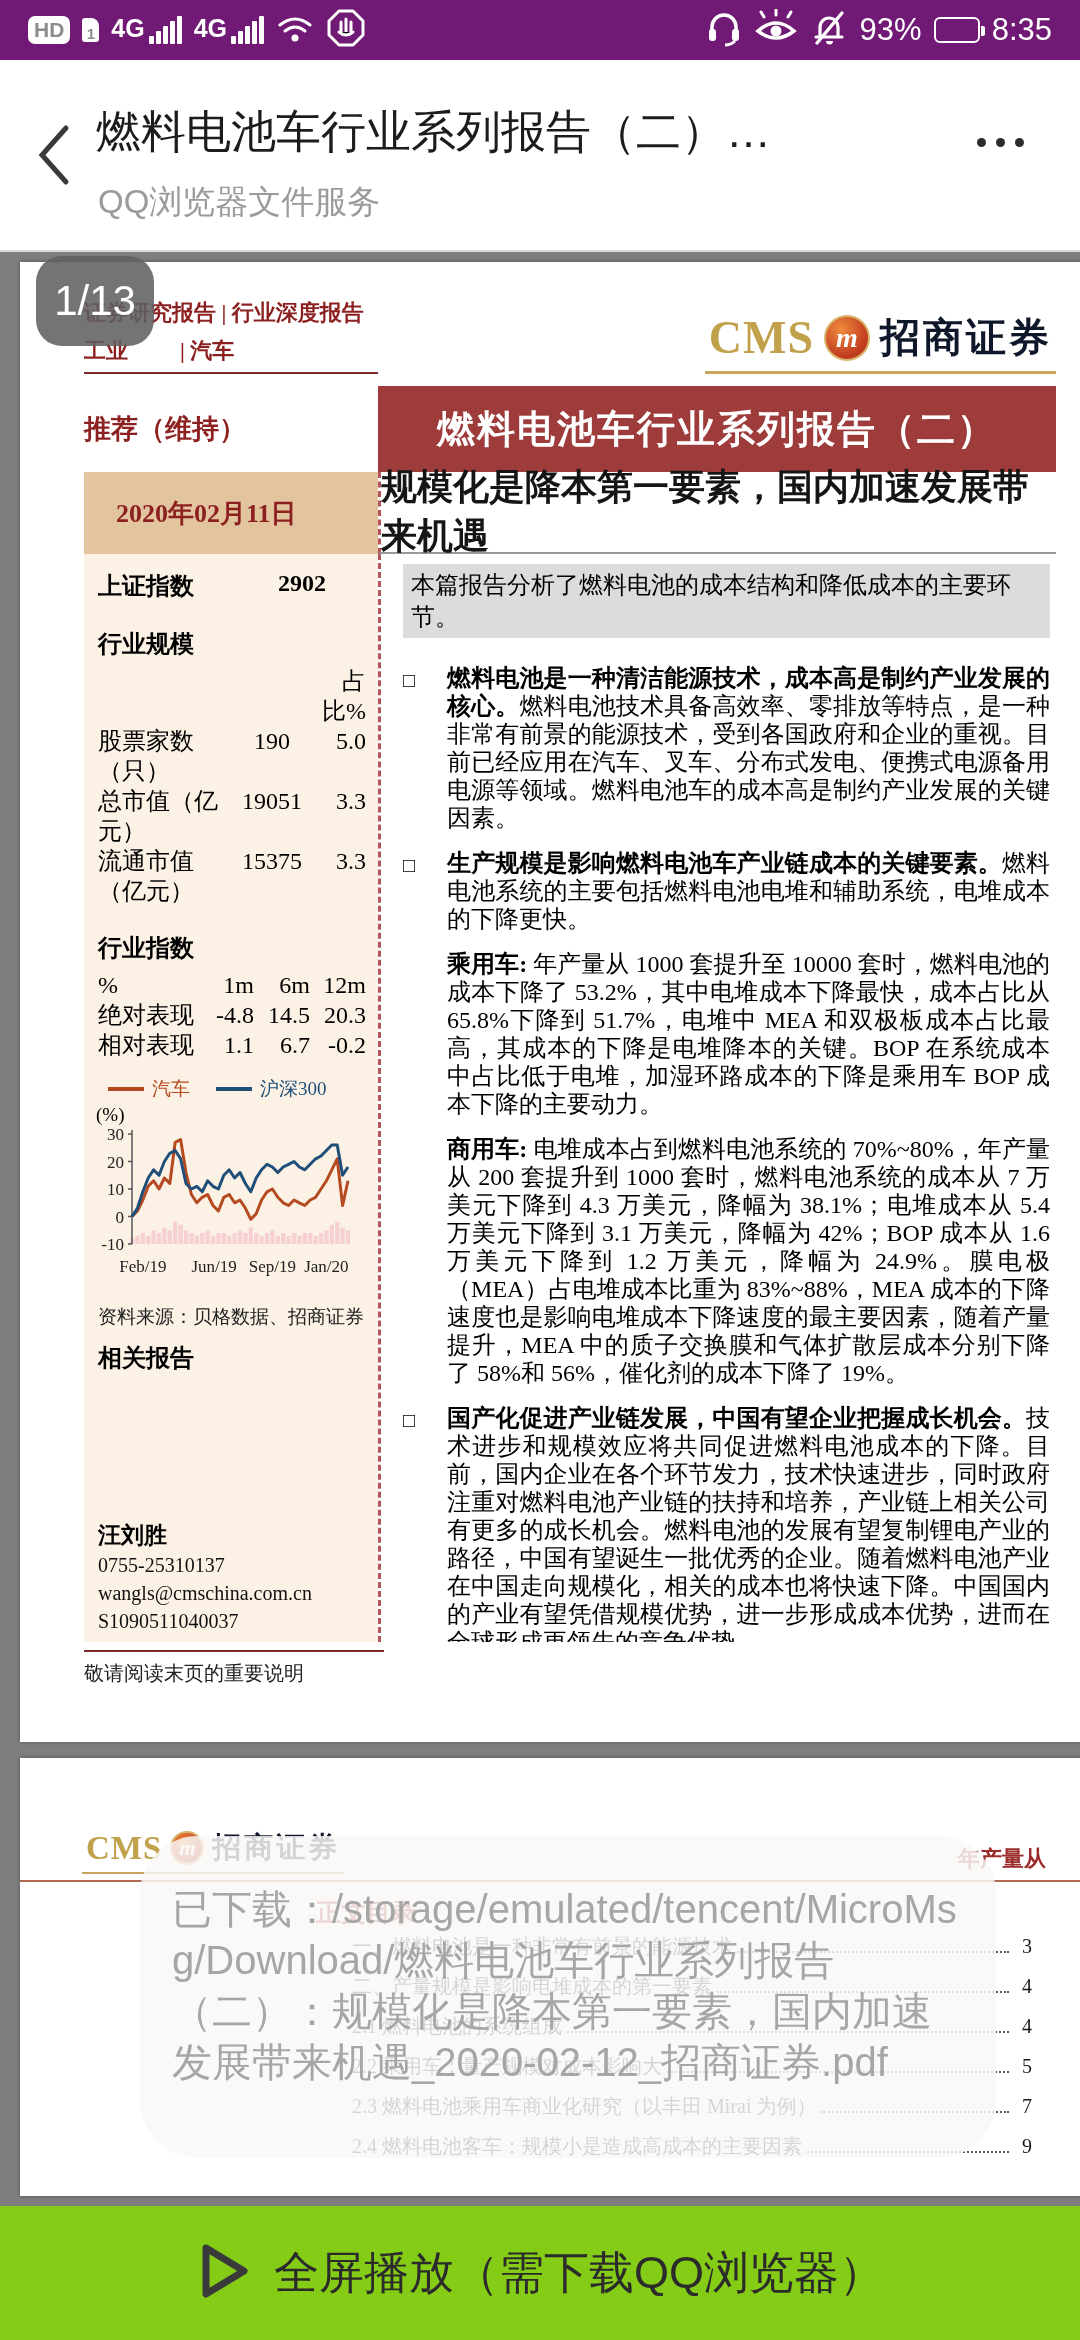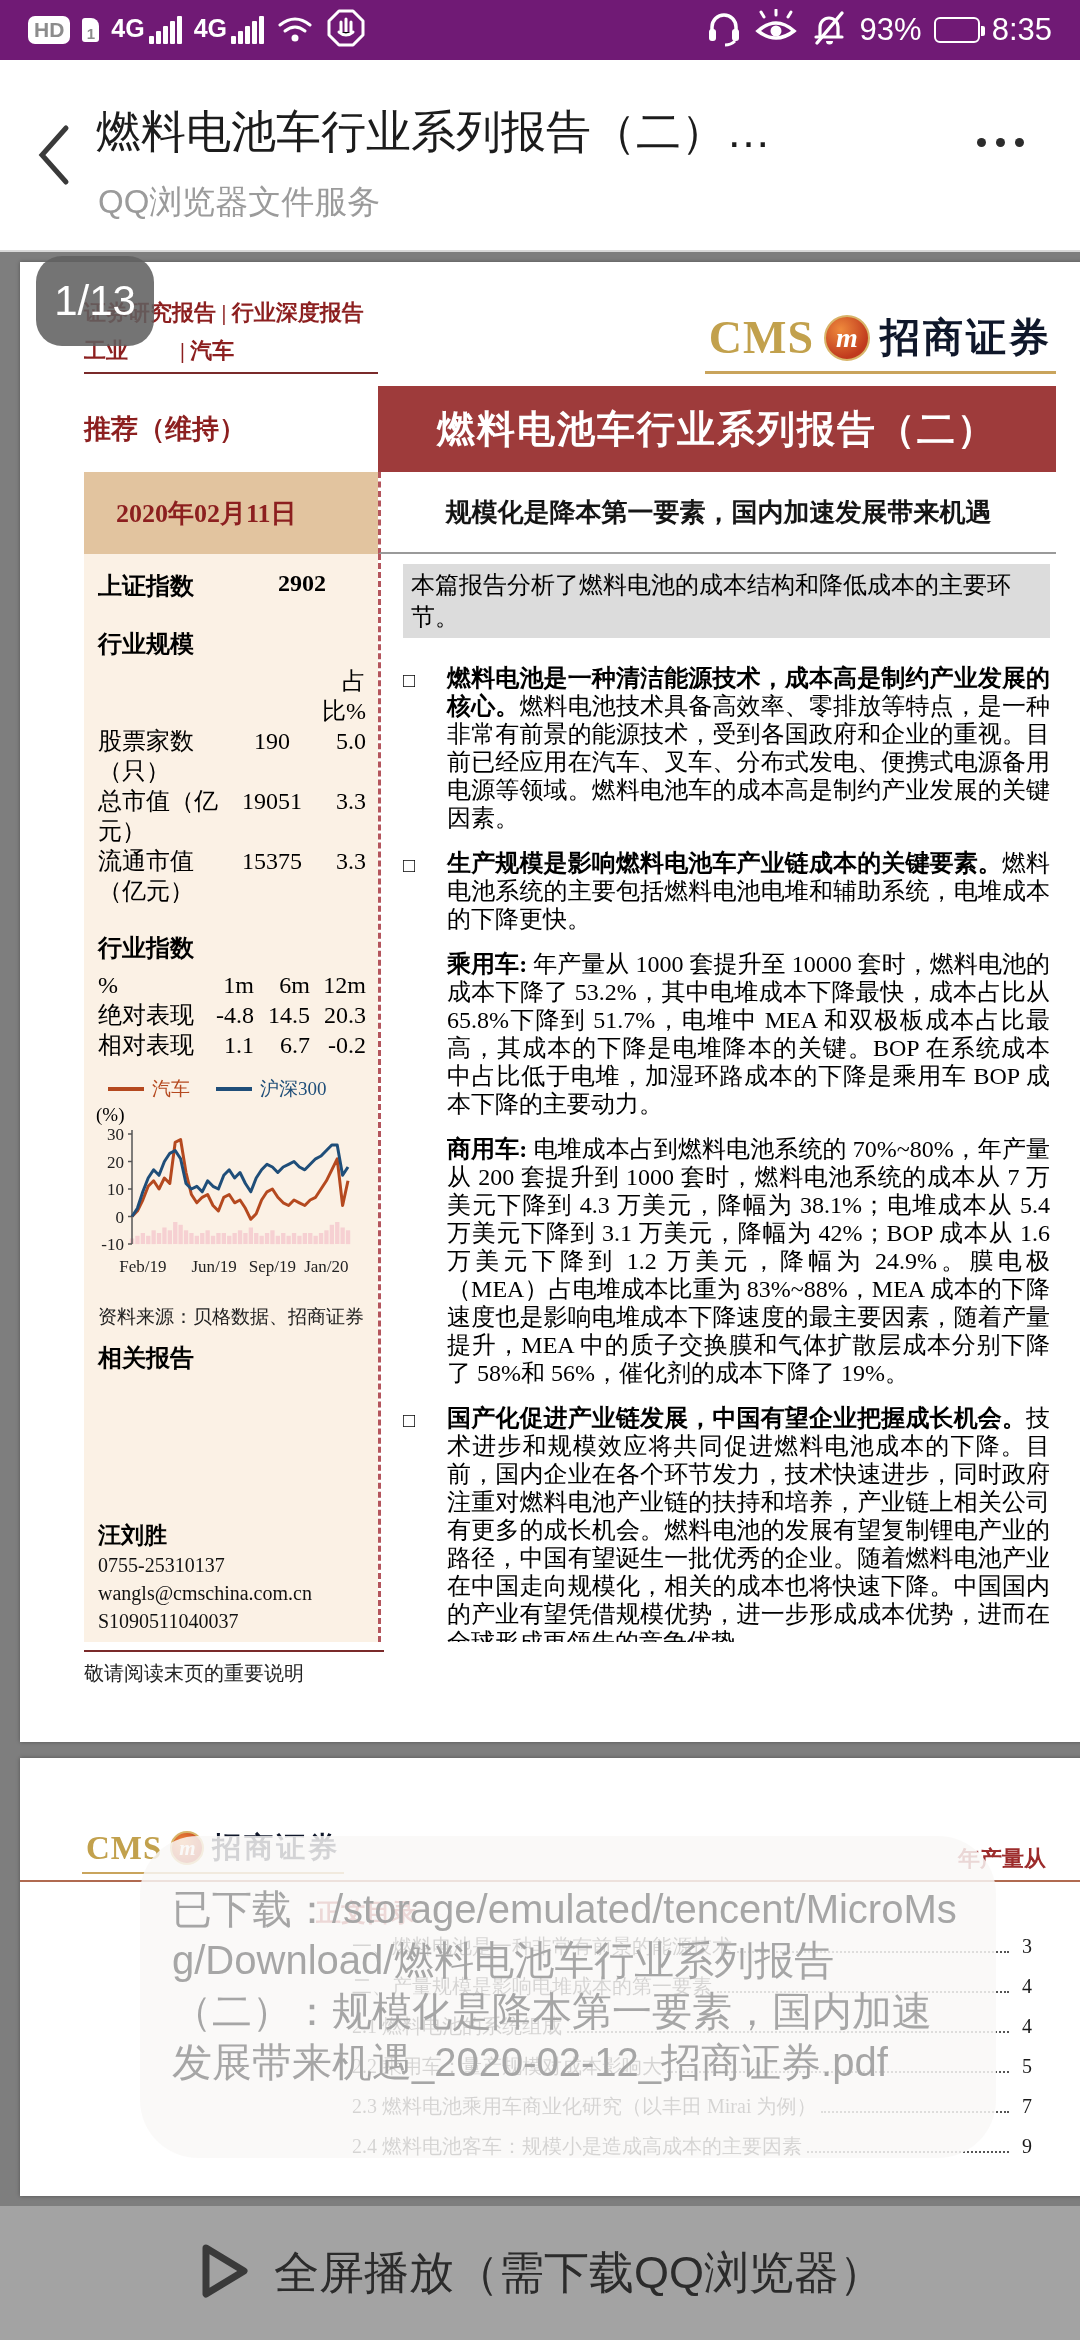--- a/index.html
+++ b/index.html
@@ -54,21 +54,21 @@
   .logo-name { font-size:40px; font-weight:bold; color:#0f172a; letter-spacing:3px; }
 
   .banner-row { display:flex; margin-top:12px; height:86px; }
   .rating-cell { width:294px; display:flex; align-items:center; font-size:27px; font-weight:bold; }
   .banner-cell { flex:1; background:#9e3b3b; color:#fff; font-size:38px; font-weight:bold; letter-spacing:2px;
                  display:flex; align-items:center; justify-content:center; }
   .date-row { display:flex; height:82px; }
   .date-cell { width:294px; background:#e2c49f; display:flex; align-items:center; padding-left:32px;
                font-size:26px; font-weight:bold; }
   .headline-cell { flex:1; border-left:3px dashed #b4555c; border-bottom:2px solid #9a9a9a;
-                   display:flex; align-items:center; justify-content:center; font-size:26px; font-weight:bold; color:#151515; }
+                   display:flex; align-items:center; justify-content:center; font-size:36px; font-weight:bold; color:#151515; }
 
   .columns { display:flex; height:1088px; overflow:hidden; }
   .sidebar { width:294px; background:#fbf1e5; padding:16px 12px 0 10px; overflow:hidden; }
   .mainbody { flex:1; border-left:3px dashed #b4555c; padding:6px 6px 0 22px; overflow:hidden; }
 
   .idx-row { display:flex; justify-content:space-between; padding:0 40px 0 4px; font-size:24px; font-weight:bold; }
   .sb-h { font-size:24px; font-weight:bold; margin-top:26px; padding-left:4px; }
   .tbl { font-size:24px; margin-top:6px; padding-left:4px; }
   .trow { display:flex; line-height:30px; }
   .trow .lbl { flex:1; }
@@ -112,21 +112,21 @@
   .toc-dots { flex:1; border-bottom:2px dotted #555; margin:0 5px 6px 5px; }
   .toc-page { text-align:right; min-width:18px; }
 
   
   .page-badge { position:absolute; left:36px; top:256px; width:118px; height:90px; border-radius:26px;
                 background:rgba(97,97,97,.88); color:#fff; font-size:42px; display:flex; align-items:center;
                 justify-content:center; z-index:5; }
   .toast { position:absolute; left:140px; top:1836px; width:856px; height:322px; border-radius:58px;
            background:rgba(249,248,247,.84); padding:48px 26px 0 32px; z-index:6;
            font-size:40px; line-height:51px; color:#a6a6a6; word-break:break-all; }
-  .bottombar { position:absolute; left:0; top:2206px; width:1080px; height:134px; background:#a3a3a3;
+  .bottombar { position:absolute; left:0; top:2206px; width:1080px; height:134px; background:#84cc16;
                display:flex; align-items:center; justify-content:center; gap:20px; z-index:4; }
   .play-label { font-size:45px; color:#2b2b2b; }
 </style>
 </head>
 <body>
 
 <div class="screen">
 
   <div class="statusbar">
     <div class="sb-left">

